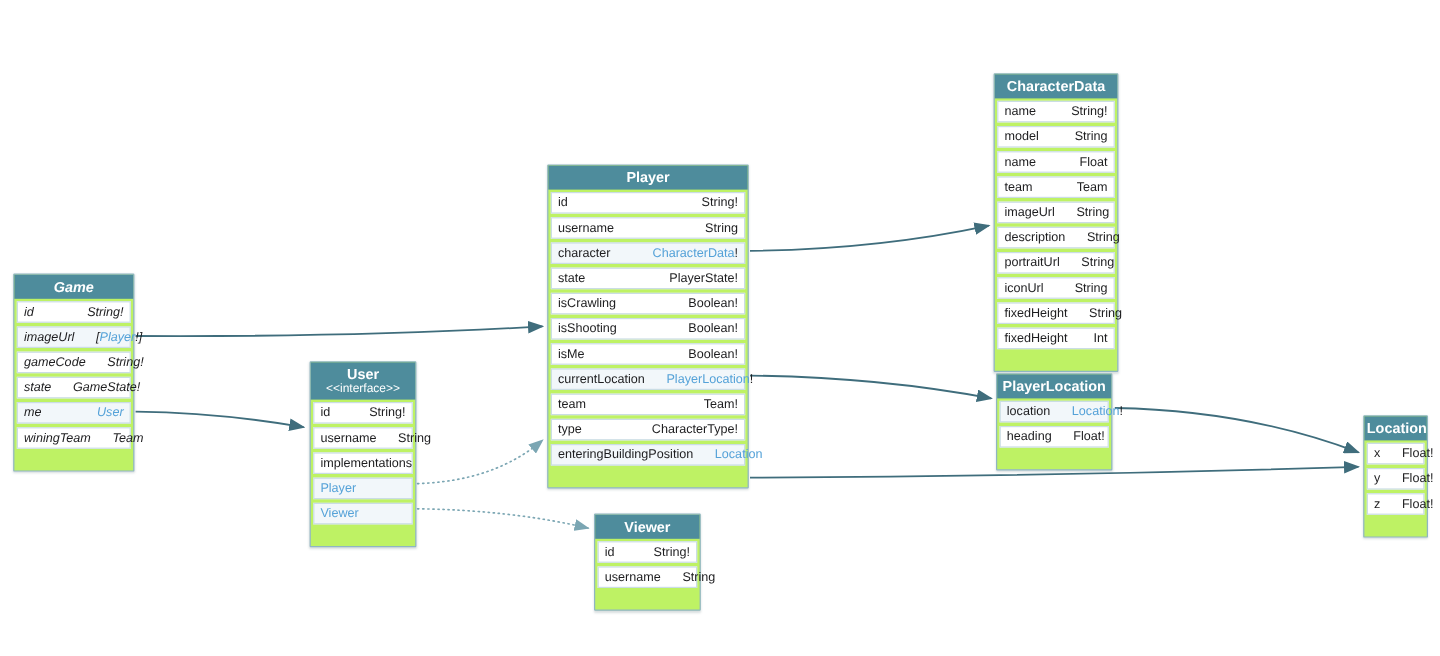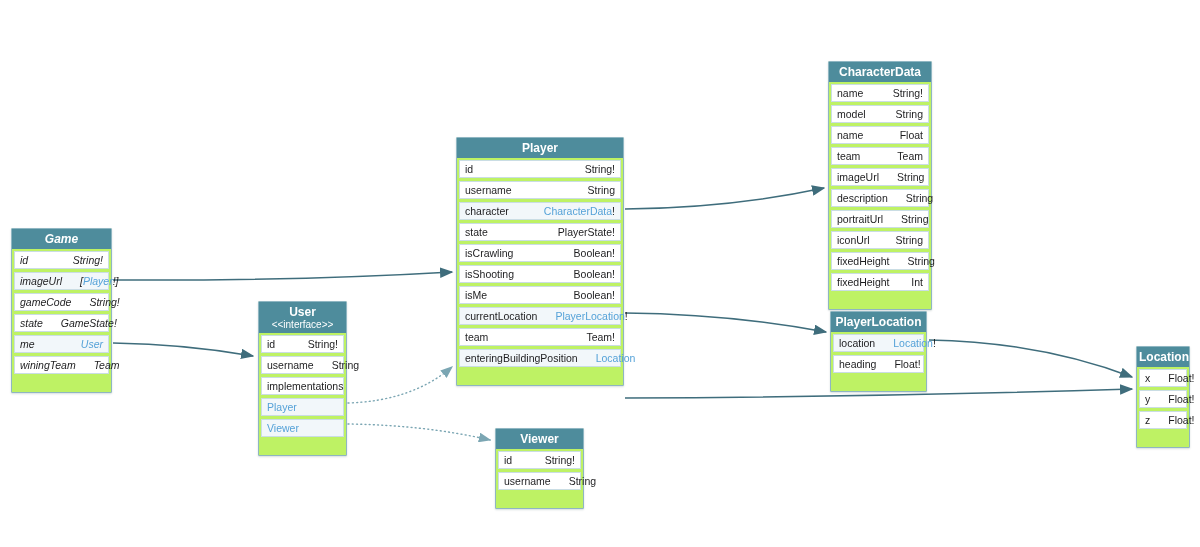--- a/index.html
+++ b/index.html
@@ -147,20 +147,24 @@
     <span class="ftype"><span class="tp">Boolean!</span><span class="tlink"></span><span class="ts"></span></span>
   </div>
         <div class="row kind-field linked">
     <span class="fname">currentLocation</span>
     <span class="ftype"><span class="tp"></span><span class="tlink">PlayerLocation</span><span class="ts">!</span></span>
   </div>
         <div class="row kind-field">
     <span class="fname">team</span>
     <span class="ftype"><span class="tp">Team!</span><span class="tlink"></span><span class="ts"></span></span>
   </div>
+        <div class="row kind-field">
+    <span class="fname">type</span>
+    <span class="ftype"><span class="tp">CharacterType!</span><span class="tlink"></span><span class="ts"></span></span>
+  </div>
         <div class="row kind-field linked">
     <span class="fname">enteringBuildingPosition</span>
     <span class="ftype"><span class="tp"></span><span class="tlink">Location</span><span class="ts"></span></span>
   </div>
       </div>
   </div>
     <div class="table" style="left: 495px; top: 428px; width: 89px;">
     <div class="hdr">Viewer</div>
     <div class="rows">
         <div class="row kind-field">

